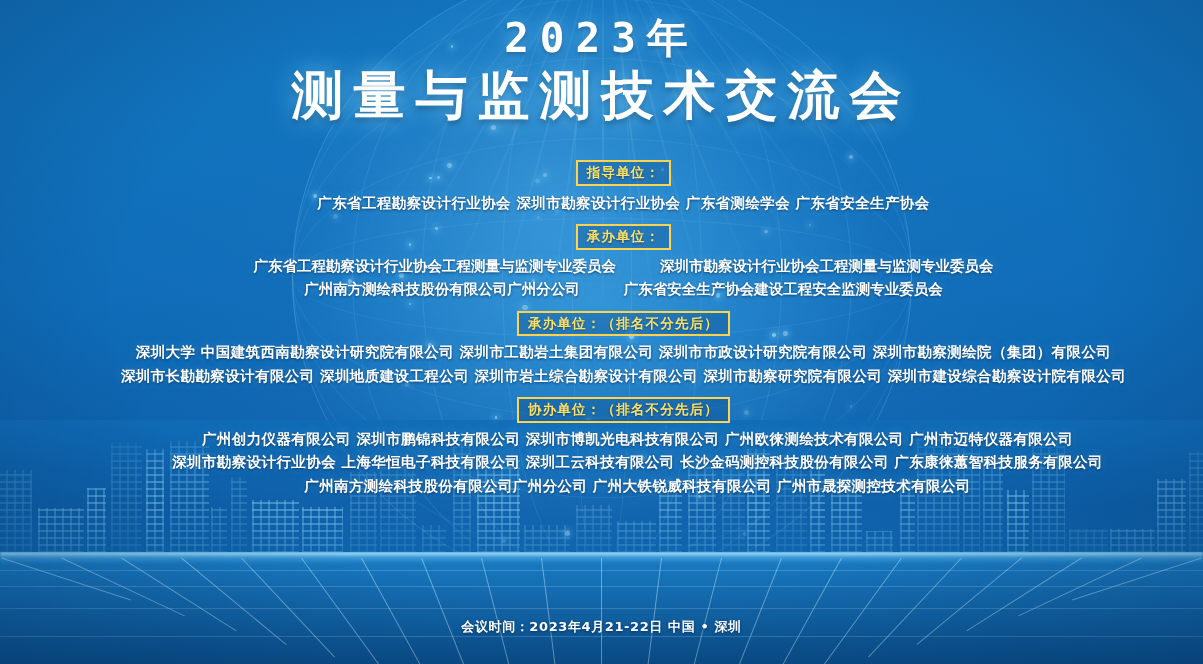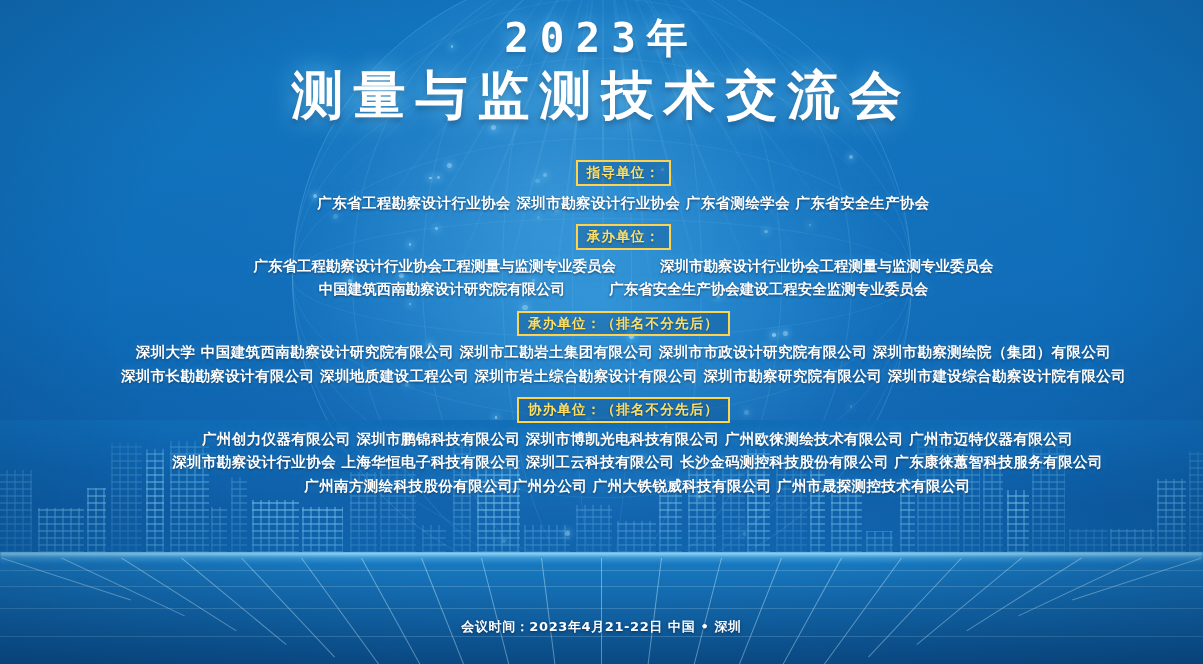--- a/index.html
+++ b/index.html
@@ -338,21 +338,21 @@
       <div class="orgline">广东省工程勘察设计行业协会  深圳市勘察设计行业协会  广东省测绘学会  广东省安全生产协会</div>
     </div>
 
     <div class="section section-host">
       <div class="badge">承办单位：</div>
       <div class="two-col" style="margin-top:5px;text-align:center;">
         <div>广东省工程勘察设计行业协会工程测量与监测专业委员会</div>
         <div>深圳市勘察设计行业协会工程测量与监测专业委员会</div>
       </div>
       <div class="two-col">
-        <div>中国建筑西南勘察设计研究院有限公司</div>
+        <div>广州南方测绘科技股份有限公司广州分公司</div>
         <div>广东省安全生产协会建设工程安全监测专业委员会</div>
       </div>
     </div>
 
     <div class="section section-org">
       <div class="badge">承办单位：（排名不分先后）</div>
       <div class="orgline">深圳大学  中国建筑西南勘察设计研究院有限公司  深圳市工勘岩土集团有限公司  深圳市市政设计研究院有限公司  深圳市勘察测绘院（集团）有限公司</div>
       <div class="orgline" style="margin-top:0;">深圳市长勘勘察设计有限公司  深圳地质建设工程公司  深圳市岩土综合勘察设计有限公司  深圳市勘察研究院有限公司  深圳市建设综合勘察设计院有限公司</div>
     </div>
 

